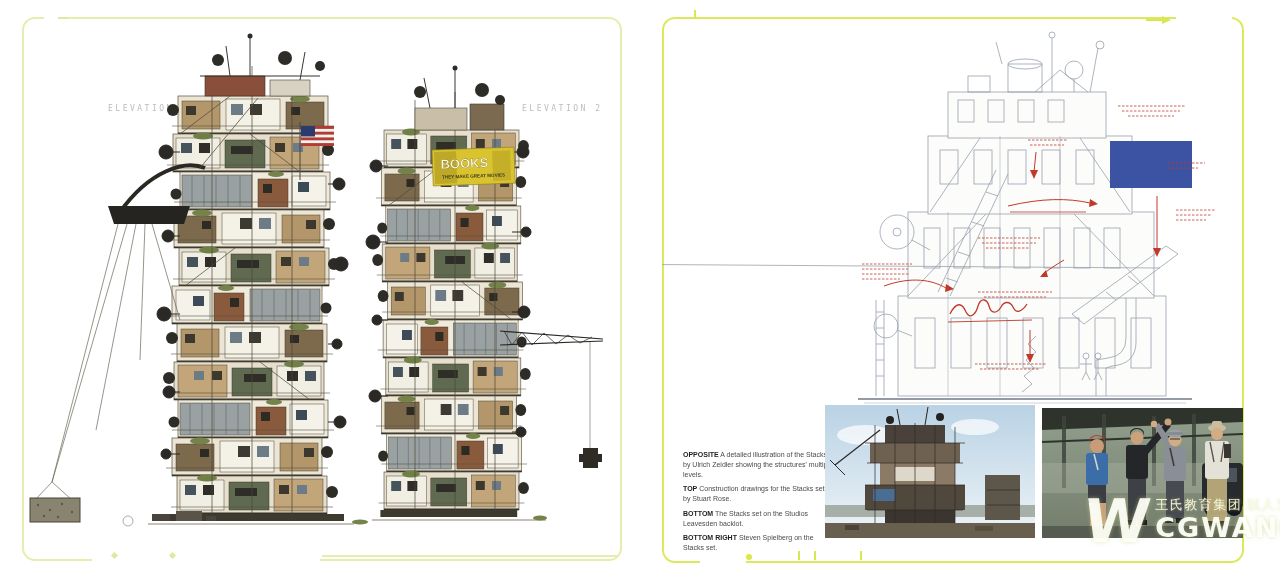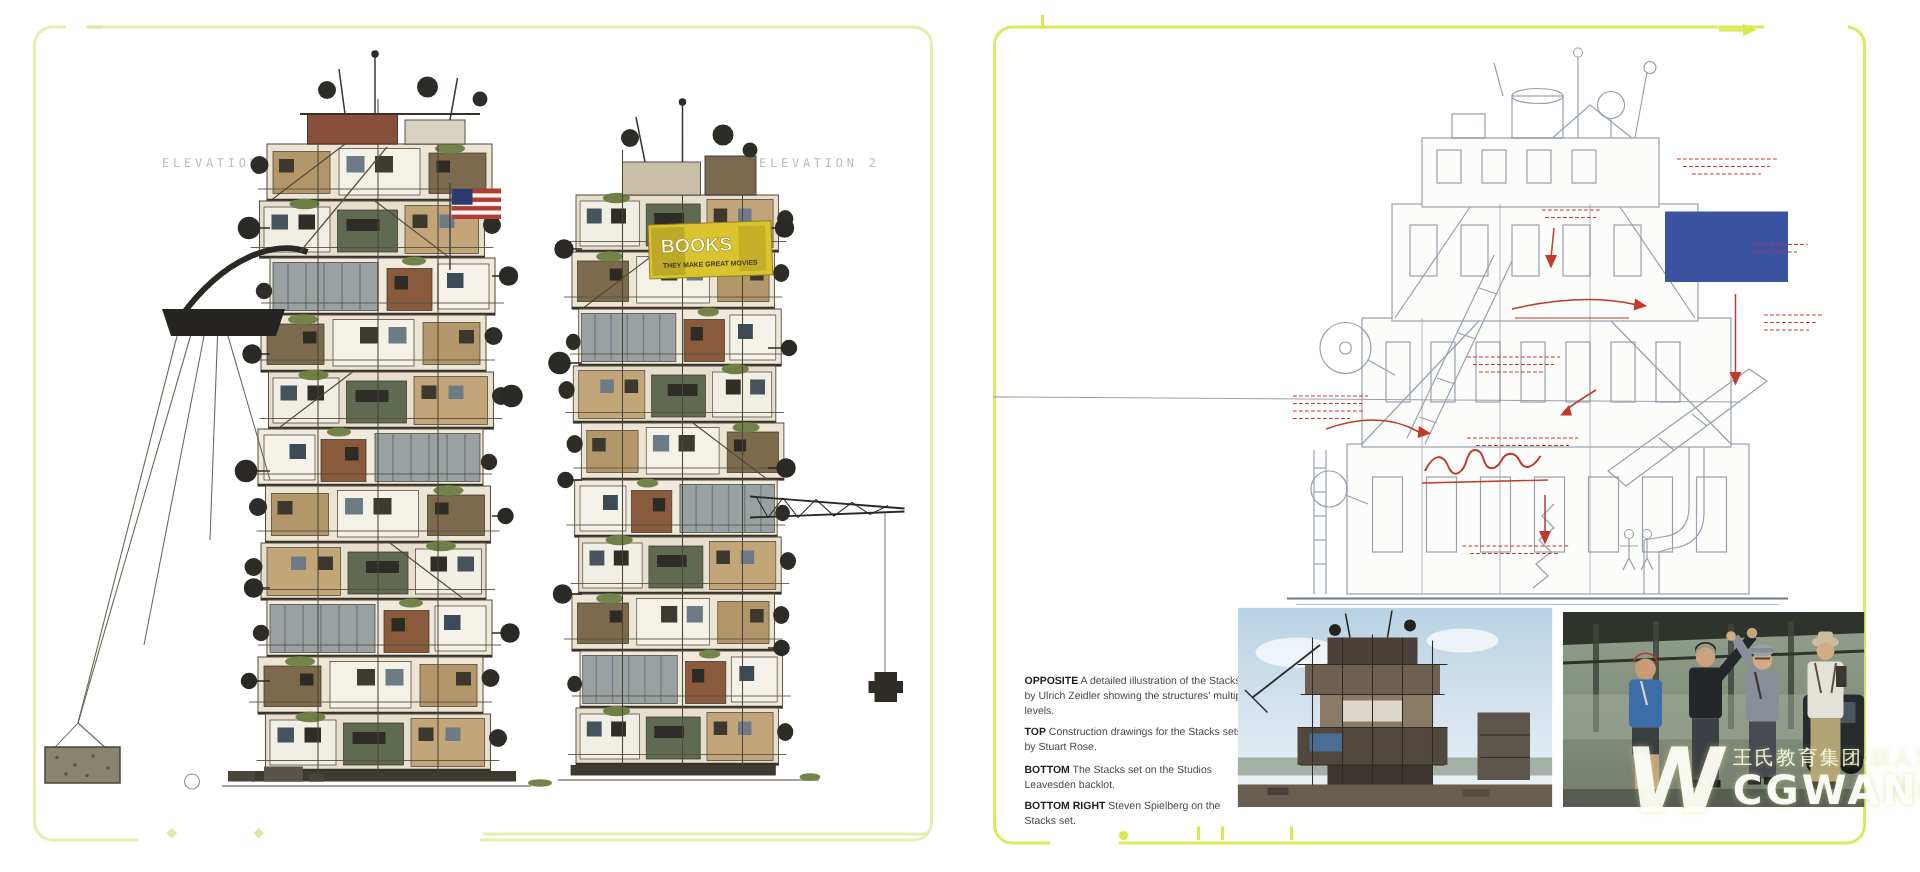--- a/index.html
+++ b/index.html
@@ -57,21 +57,21 @@
   <div class="abs gap" style="left:1176px;top:11px;width:56px;height:13px"></div>
   <div class="abs tickR" style="left:1146px;top:19px;width:16px;height:2px"></div>
   <div class="abs arrowR" style="left:1162px;top:16px"></div>
   <div class="abs gap" style="left:700px;top:551px;width:46px;height:13px"></div>
   <div class="abs dotR" style="left:746px;top:554px;width:6px;height:6px"></div>
   <div class="abs tickR" style="left:798px;top:551px;width:2px;height:9px"></div>
   <div class="abs tickR" style="left:814px;top:551px;width:2px;height:9px"></div>
   <div class="abs tickR" style="left:860px;top:551px;width:2px;height:9px"></div>
 
   <div class="abs elev" style="left:108px;top:104px">ELEVATION 1</div>
-  <div class="abs elev" style="left:506px;top:104px">ELEVATION 2</div>
+  <div class="abs elev" style="left:522px;top:104px">ELEVATION 2</div>
 
   <svg class="abs" style="left:22px;top:17px" width="598" height="541" viewBox="22 17 598 541">
     <defs>
       <g id="flA">
         <rect width="150" height="38" fill="#ece5d4" stroke="#59513f" stroke-width="0.7"></rect>
         <rect x="4" y="5" width="38" height="28" fill="#b3976b" stroke="#4a4336" stroke-width="0.5"></rect>
         <rect x="8" y="10" width="10" height="9" fill="#3d382e"></rect>
         <rect x="48" y="3" width="54" height="31" fill="#f4f1e7" stroke="#4a4336" stroke-width="0.5"></rect>
         <rect x="53" y="8" width="12" height="11" fill="#6d7b86"></rect>
         <rect x="72" y="8" width="12" height="11" fill="#3c3a33"></rect>

